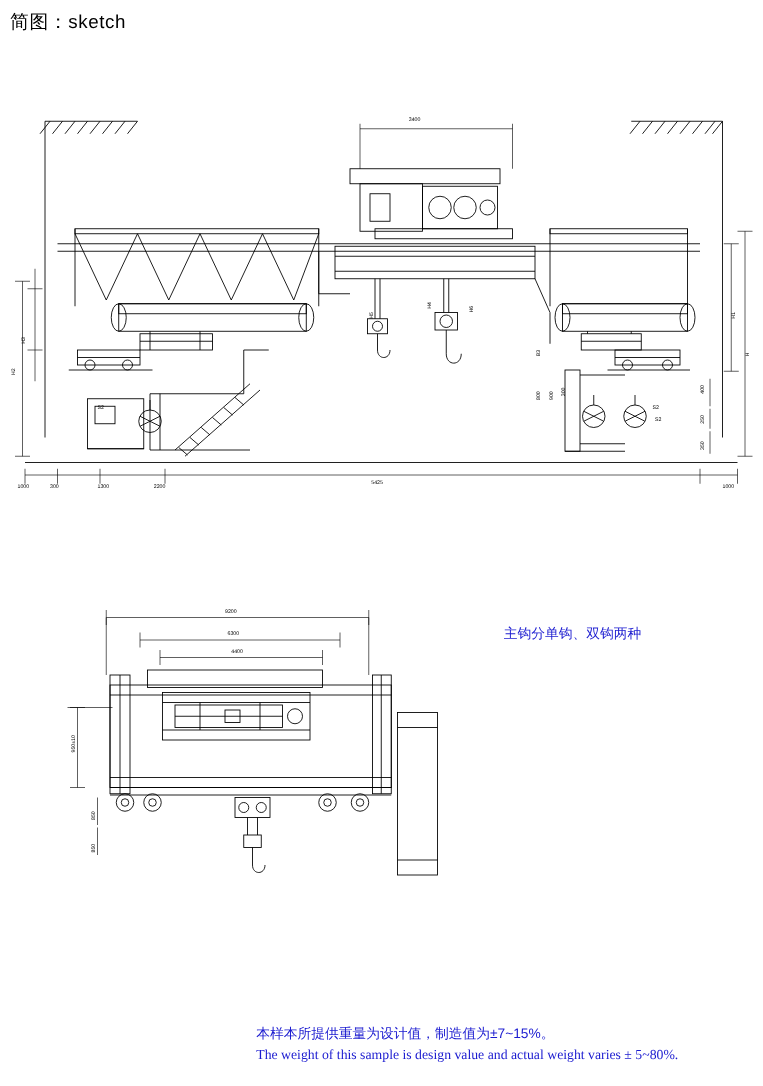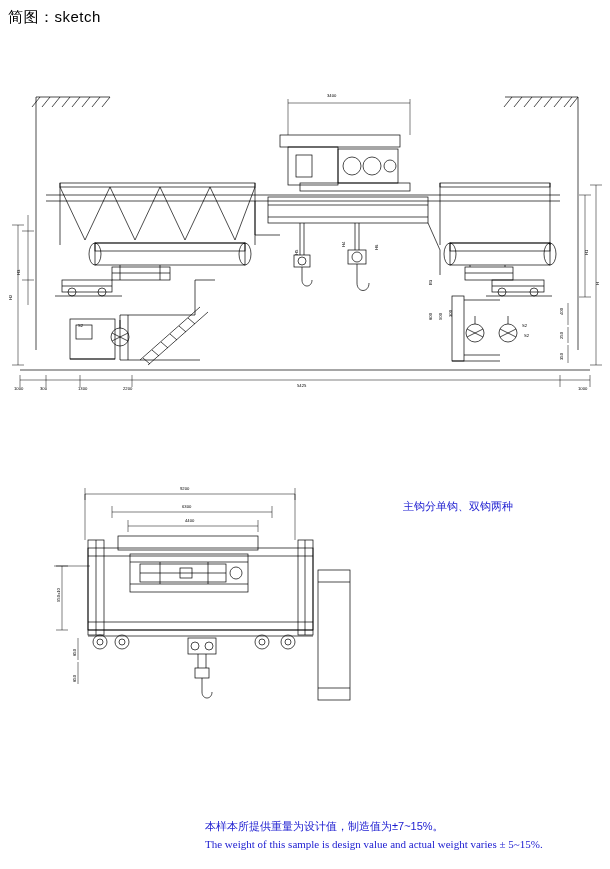--- a/index.html
+++ b/index.html
@@ -336,15 +336,15 @@
       <text x="140" y="20">9200</text>
       <text x="142" y="38">6300</text>
       <text x="145" y="52">4400</text>
       <text x="20" y="132" transform="rotate(-90 20 132)">950±10</text>
       <text x="36" y="186" transform="rotate(-90 36 186)">850</text>
       <text x="36" y="212" transform="rotate(-90 36 212)">850</text>
     </g>
   </svg>
 
   <div id="footer-cn">本样本所提供重量为设计值，制造值为±7~15%。</div>
-  <div id="footer-en">The  weight of this sample is design value and actual weight varies ± 5~15%.</div>
+  <div id="footer-en">The  weight of this sample is design value and actual weight varies ± 5~80%.</div>
 
 </div>
 
 </body></html>

